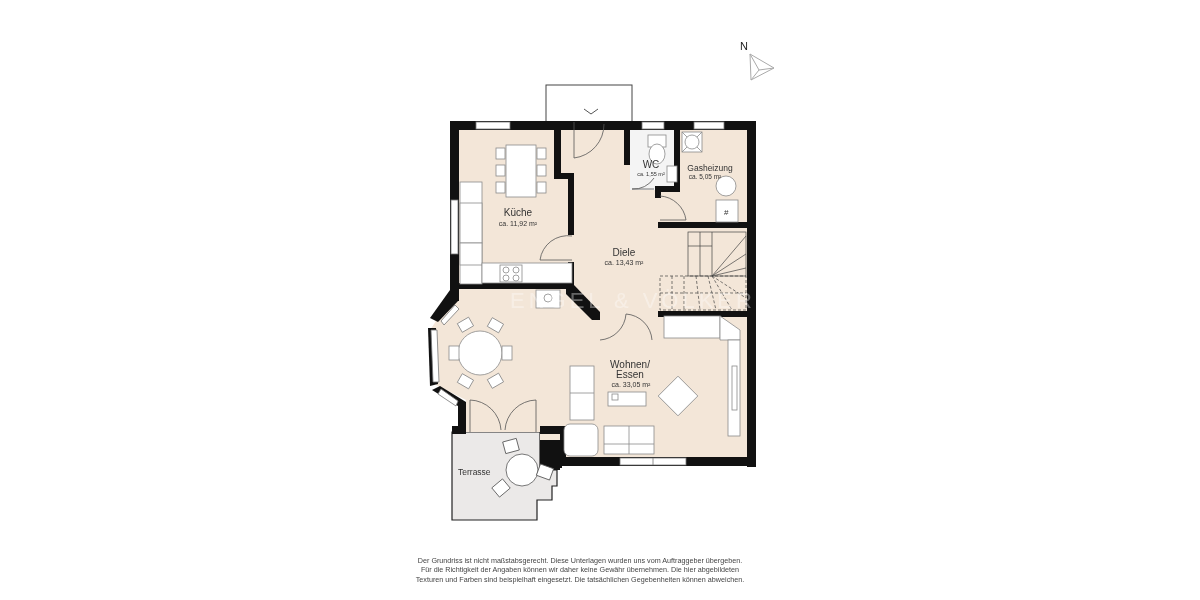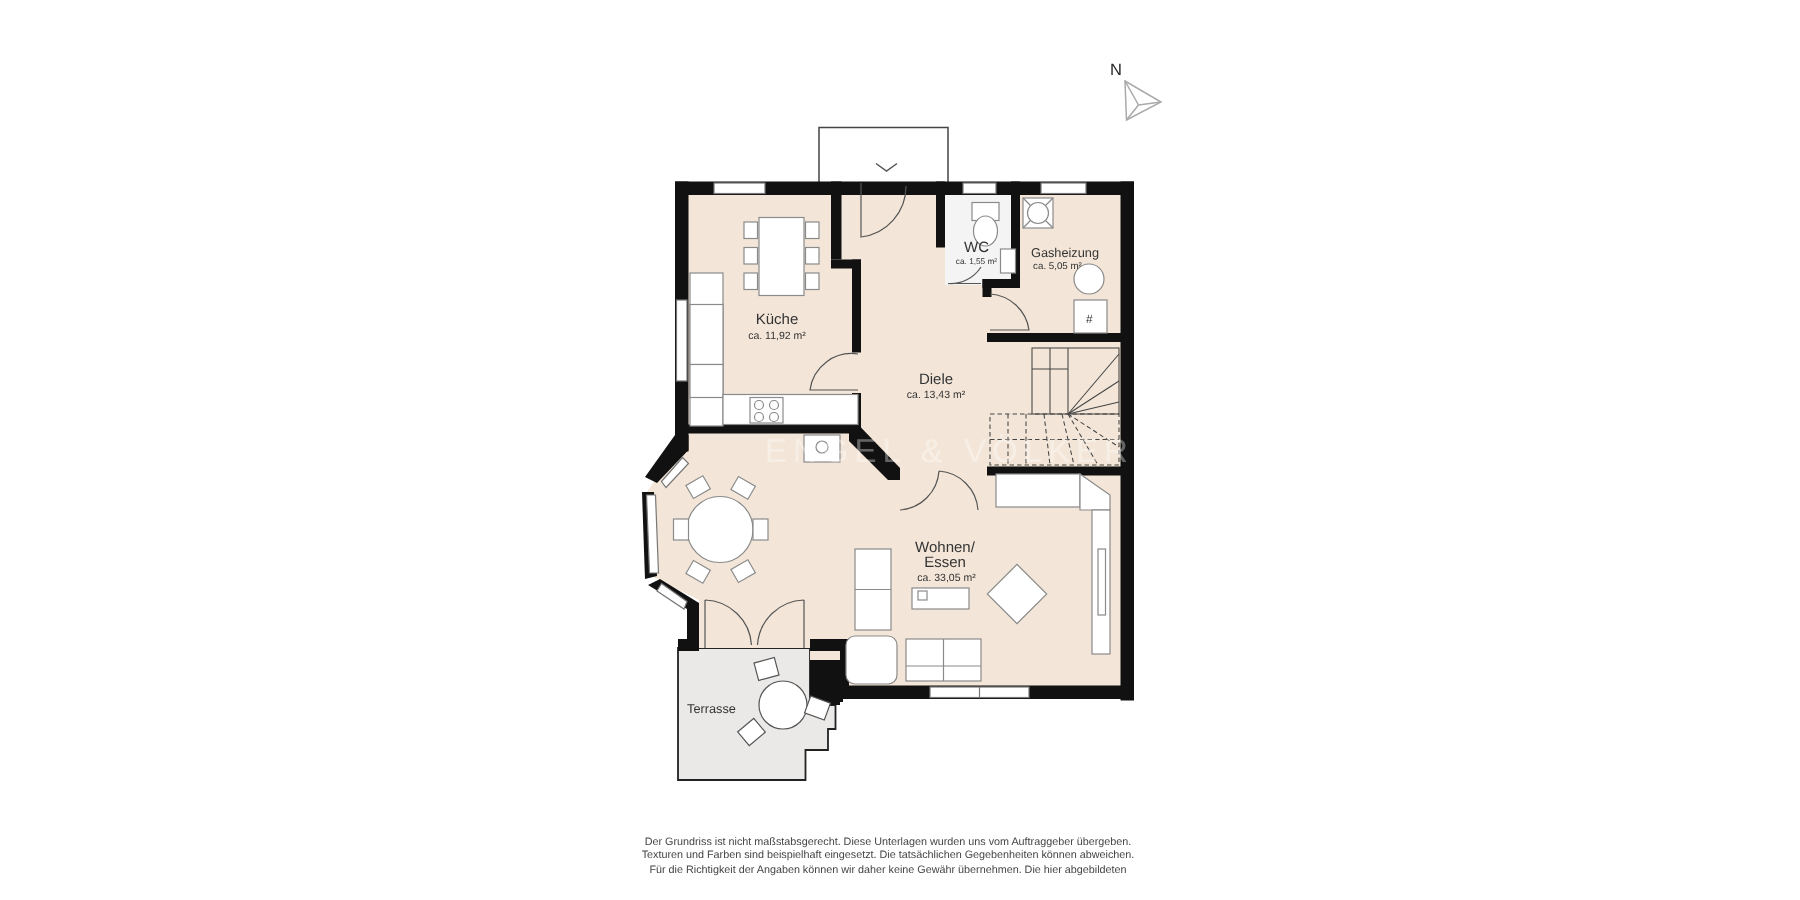--- a/index.html
+++ b/index.html
@@ -3,21 +3,21 @@
 <meta charset="utf-8">
 <style>
   html, body { margin:0; padding:0; background:#ffffff; }
   body { width:1200px; height:600px; position:relative; overflow:hidden; font-family:"Liberation Sans", sans-serif; }
   #plan { position:absolute; left:0; top:0; width:1200px; height:600px; }
   .room-label { font-family:"Liberation Sans", sans-serif; fill:#333333; }
   .room-name { font-size:10px; }
   .room-area { font-size:7px; }
   .north-label { font-family:"Liberation Sans", sans-serif; font-size:11px; fill:#222; }
   .watermark { font-family:"Liberation Sans", sans-serif; font-size:22px; fill:#ffffff; opacity:0.35; letter-spacing:4px; }
-  .disclaimer { position:absolute; left:372px; top:556px; width:440px; text-align:center; font-size:7.2px; line-height:9.4px; color:#444; }
+  .disclaimer { position:absolute; left:360px; top:556px; width:440px; text-align:center; font-size:7.2px; line-height:9.4px; color:#444; }
   .disclaimer div { white-space:nowrap; }
 </style>
 </head>
 <body>
 
 <svg id="plan" viewBox="0 0 1200 600" xmlns="http://www.w3.org/2000/svg">
 
   <g>
     <text class="north-label" x="740" y="50">N</text>
     <polygon points="750,54 774,68 751,80" fill="none" stroke="#aaa" stroke-width="1"></polygon>
@@ -210,15 +210,15 @@
     <text class="room-label room-name" x="630" y="378" text-anchor="middle">Essen</text>
     <text class="room-label room-area" x="631" y="387" text-anchor="middle">ca. 33,05 m²</text>
   </g>
   <g>
     <text class="room-label room-name" x="458" y="475" style="font-size:8.5px">Terrasse</text>
   </g>
 </svg>
 
 <div class="disclaimer">
   <div>Der Grundriss ist nicht maßstabsgerecht. Diese Unterlagen wurden uns vom Auftraggeber übergeben.</div>
+  <div>Für die Richtigkeit der Angaben können wir daher keine Gewähr übernehmen. Die hier abgebildeten</div>
   <div>Texturen und Farben sind beispielhaft eingesetzt. Die tatsächlichen Gegebenheiten können abweichen.</div>
-  <div>Für die Richtigkeit der Angaben können wir daher keine Gewähr übernehmen. Die hier abgebildeten</div>
 </div>
 
 </body></html>

